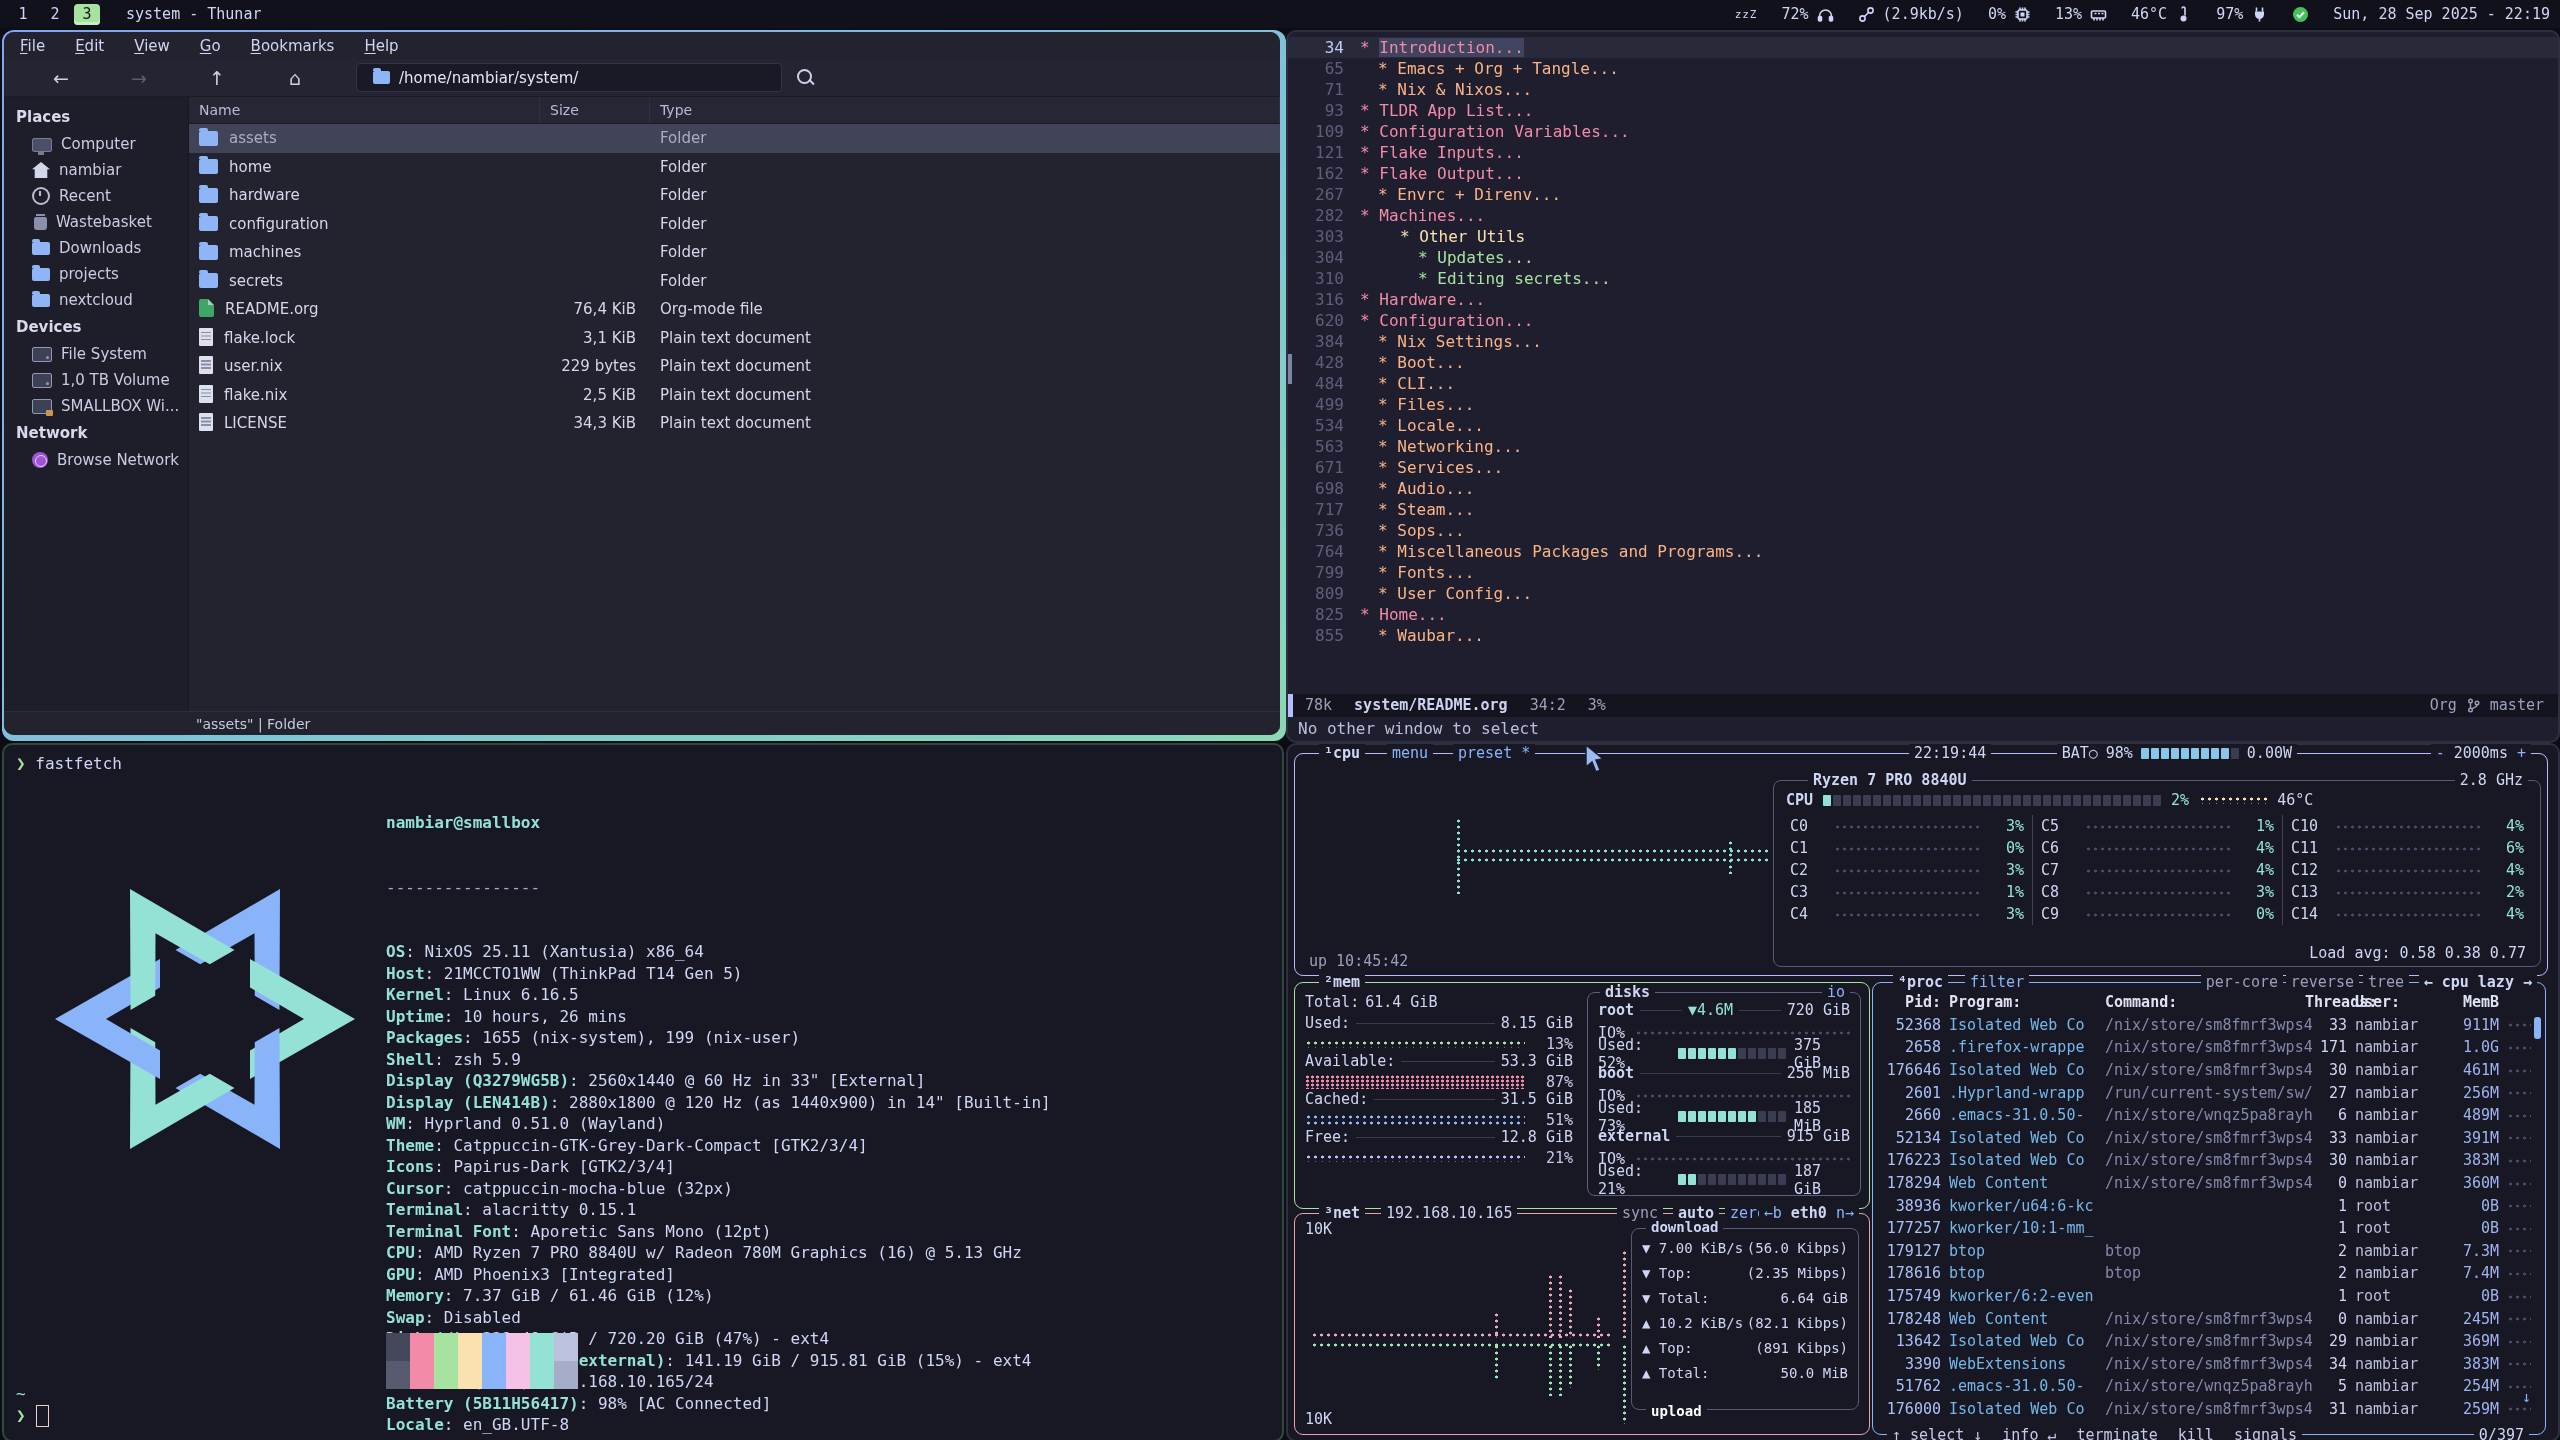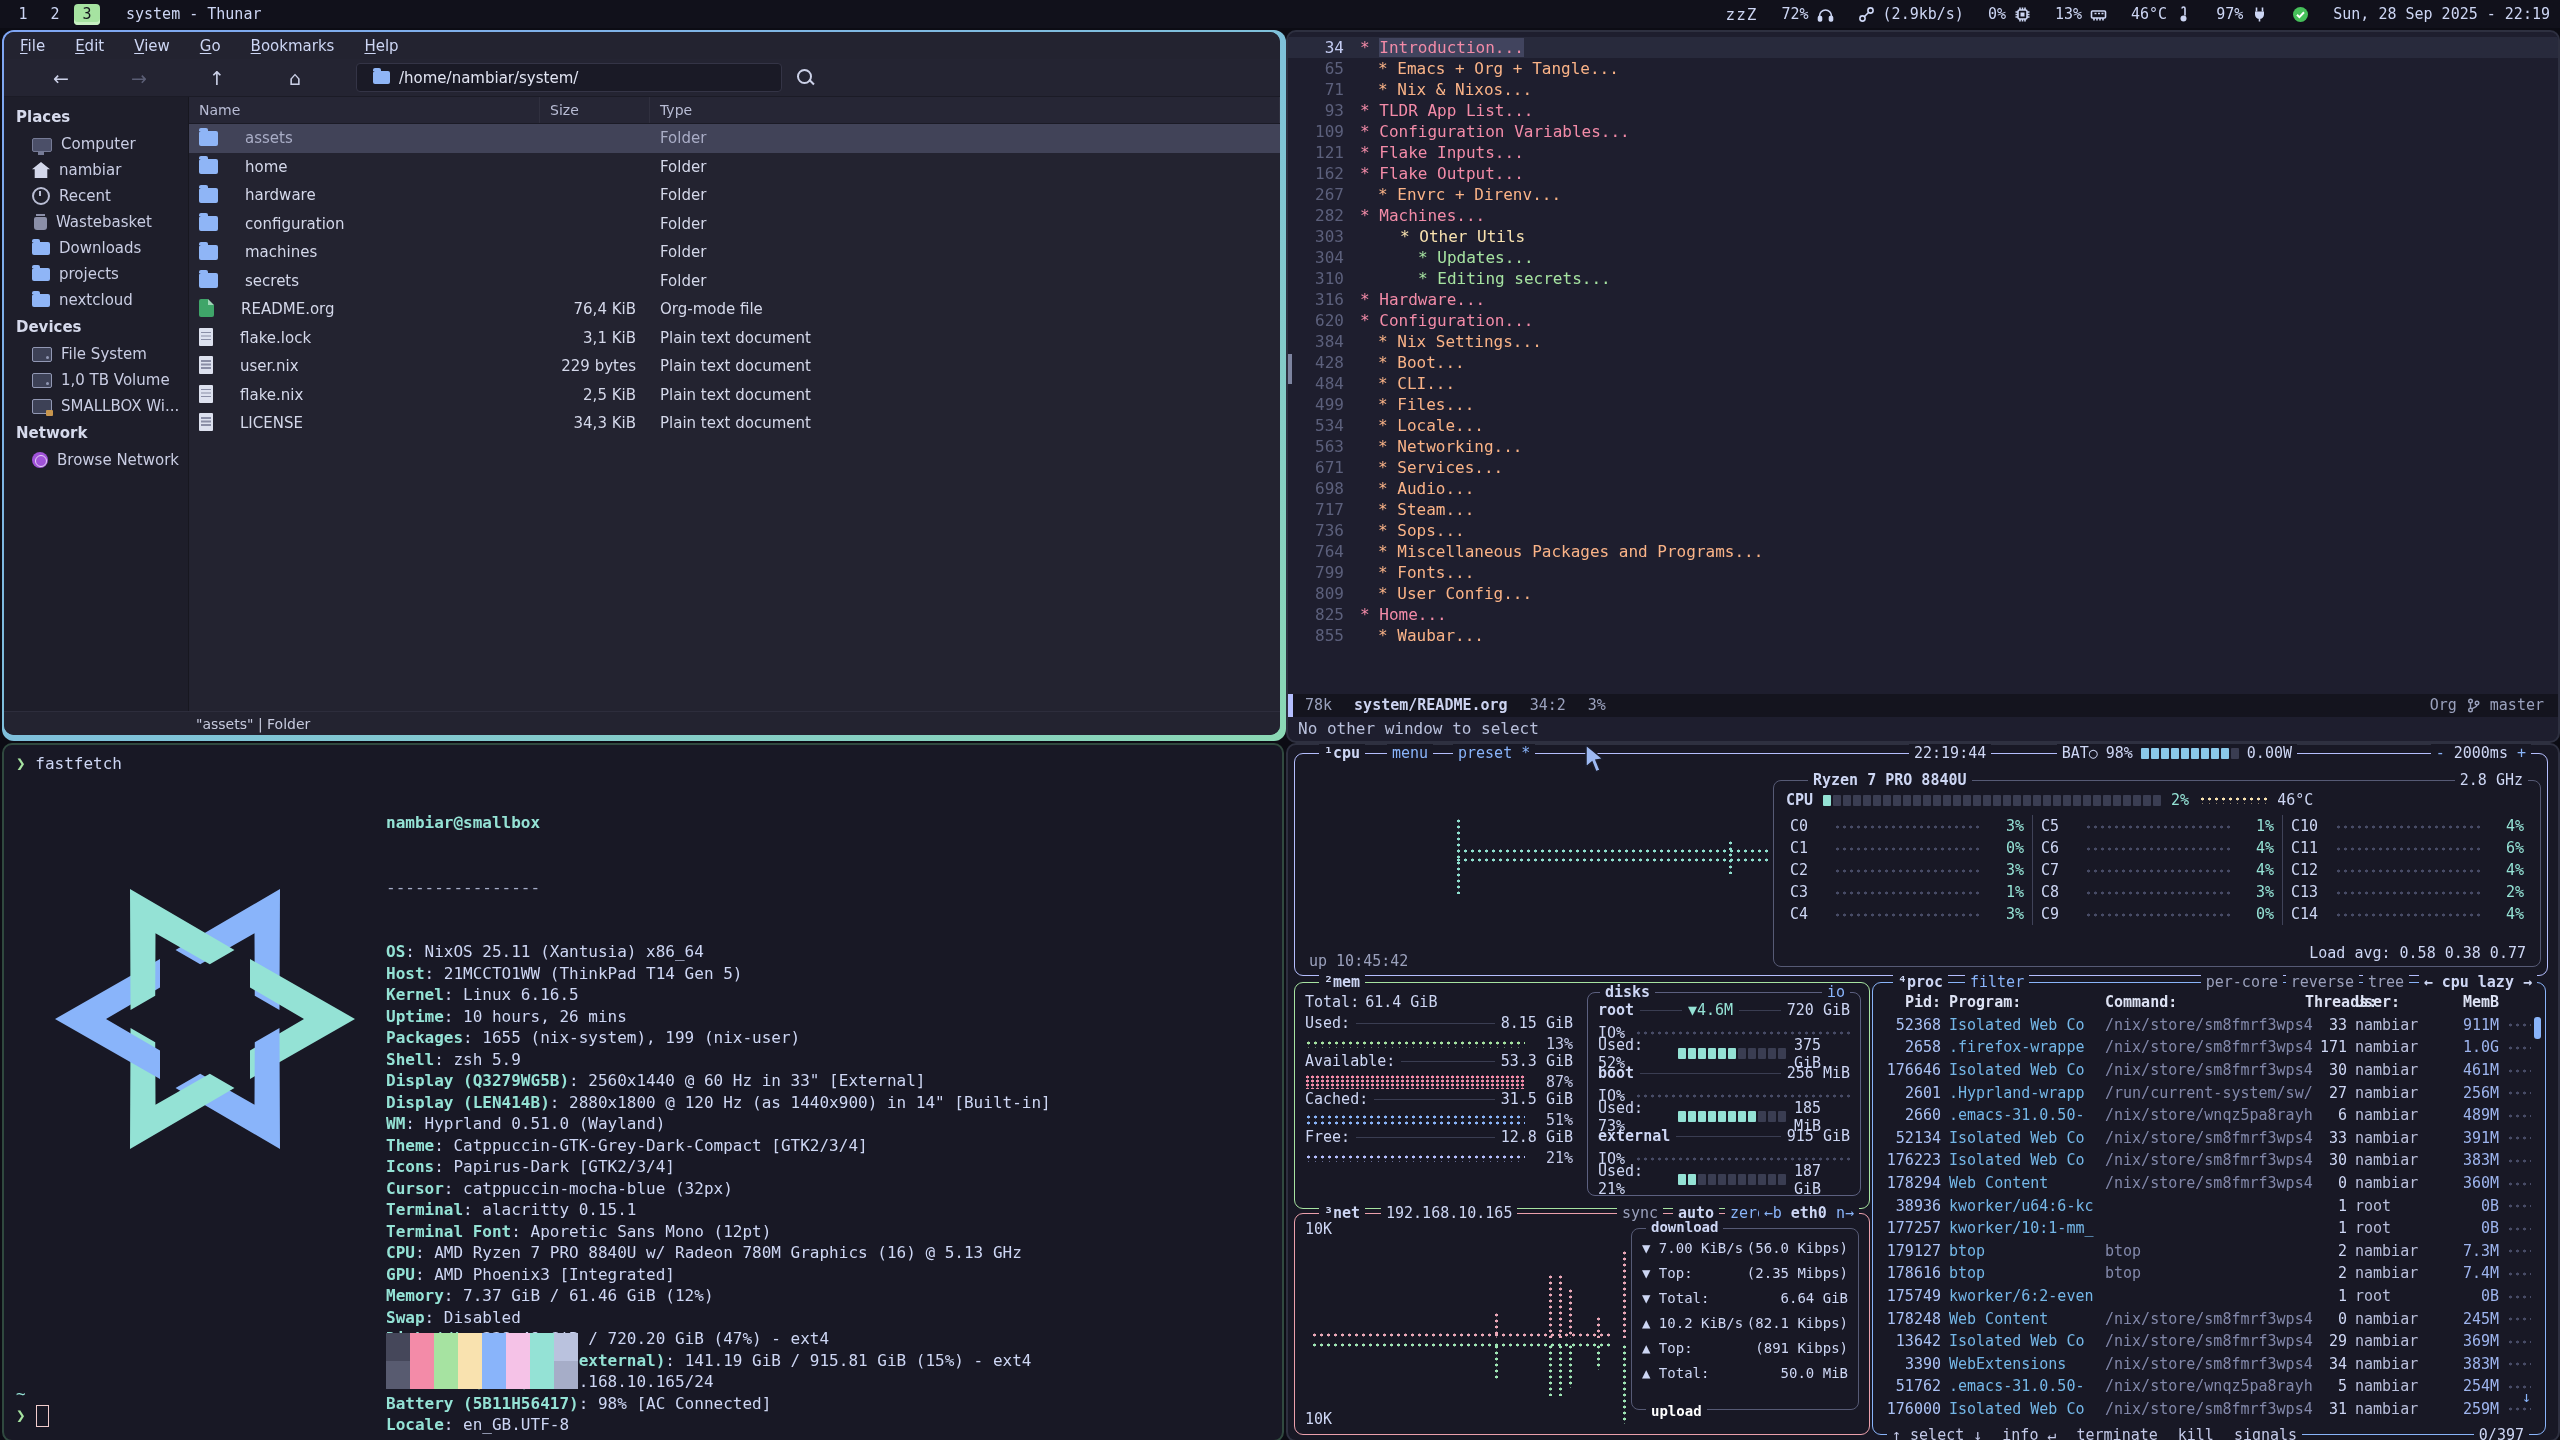--- a/index.html
+++ b/index.html
@@ -65,21 +65,21 @@
   .sicon.network-icon{background:#a052d8;border-radius:50%;width:16px;height:16px;}
   .sicon.network-icon::after{content:"";position:absolute;left:3px;top:3px;width:10px;height:10px;border:1.5px solid #e4d2f5;border-radius:50%;}
 
   #th-files{flex:1;display:flex;flex-direction:column;background:#232330;}
   #th-cols{height:26px;display:grid;grid-template-columns:1fr 110px 630px;align-items:center;
            background:#262635;border-bottom:1px solid #1b1b26;color:#b8bcd4;font-size:14px;}
   #th-cols .col{padding:0 10px;border-right:1px solid #30303f;height:100%;display:flex;align-items:center;}
   #th-rows{flex:1;overflow:hidden;}
   .frow{height:28.5px;display:grid;grid-template-columns:1fr 110px 630px;align-items:center;color:#d4d8ea;}
   .frow.selected{background:#414358;color:#a9adc6;}
-  .fname{display:flex;align-items:center;gap:27px;padding-left:10px;}
+  .fname{display:flex;align-items:center;gap:11px;padding-left:10px;}
   .fsize{text-align:right;padding-right:14px;}
   .ftype{padding-left:10px;}
   .ficon{width:19px;height:15px;position:relative;flex:none;}
   .ficon.folder{background:#8fb5f6;border-radius:2px;}
   .ficon.folder::before{content:"";position:absolute;top:-3px;left:0;width:9px;height:3px;background:#8fb5f6;border-radius:2px 2px 0 0;}
   .ficon.org{background:#3fa569;width:15px;height:18px;margin-top:-2px;border-radius:2px;}
   .ficon.org::after{content:"";position:absolute;right:0;top:0;border:3px solid #232330;border-left-color:#9fd8b8;border-bottom-color:#9fd8b8;}
   .ficon.text{background:#dde1ef;width:14px;height:18px;margin-top:-2px;border-radius:1px;}
   .ficon.text::after{content:"";position:absolute;left:2px;top:4px;width:10px;height:1.5px;background:#8a8ea6;
       box-shadow:0 3.5px 0 #8a8ea6,0 7px 0 #8a8ea6;}
@@ -212,21 +212,21 @@
 
   <div id="waybar">
     <div id="workspaces">
         <div class="ws">1</div>
         <div class="ws">2</div>
         <div class="ws active">3</div>
       </div>
     <div id="wb-title">system - Thunar</div>
     <div id="wb-right">
       <div class="module">
-        <span style="font-size:16px;letter-spacing:1px;">zzZ</span>
+        <span style="font-size:11px;letter-spacing:1px;">zzZ</span>
       </div>
       <div class="module">
         <span>72%</span>
         <span class="wicon">
           <svg viewBox="0 0 17 17">
               <path d="M2.5,13 v-3 a6,6 0 0 1 12,0 v3"></path>
               <rect x="1.5" y="10.5" width="3" height="4.5" rx="1" fill="#cdd6f4"></rect>
               <rect x="12.5" y="10.5" width="3" height="4.5" rx="1" fill="#cdd6f4"></rect>
             </svg>
         </span>

